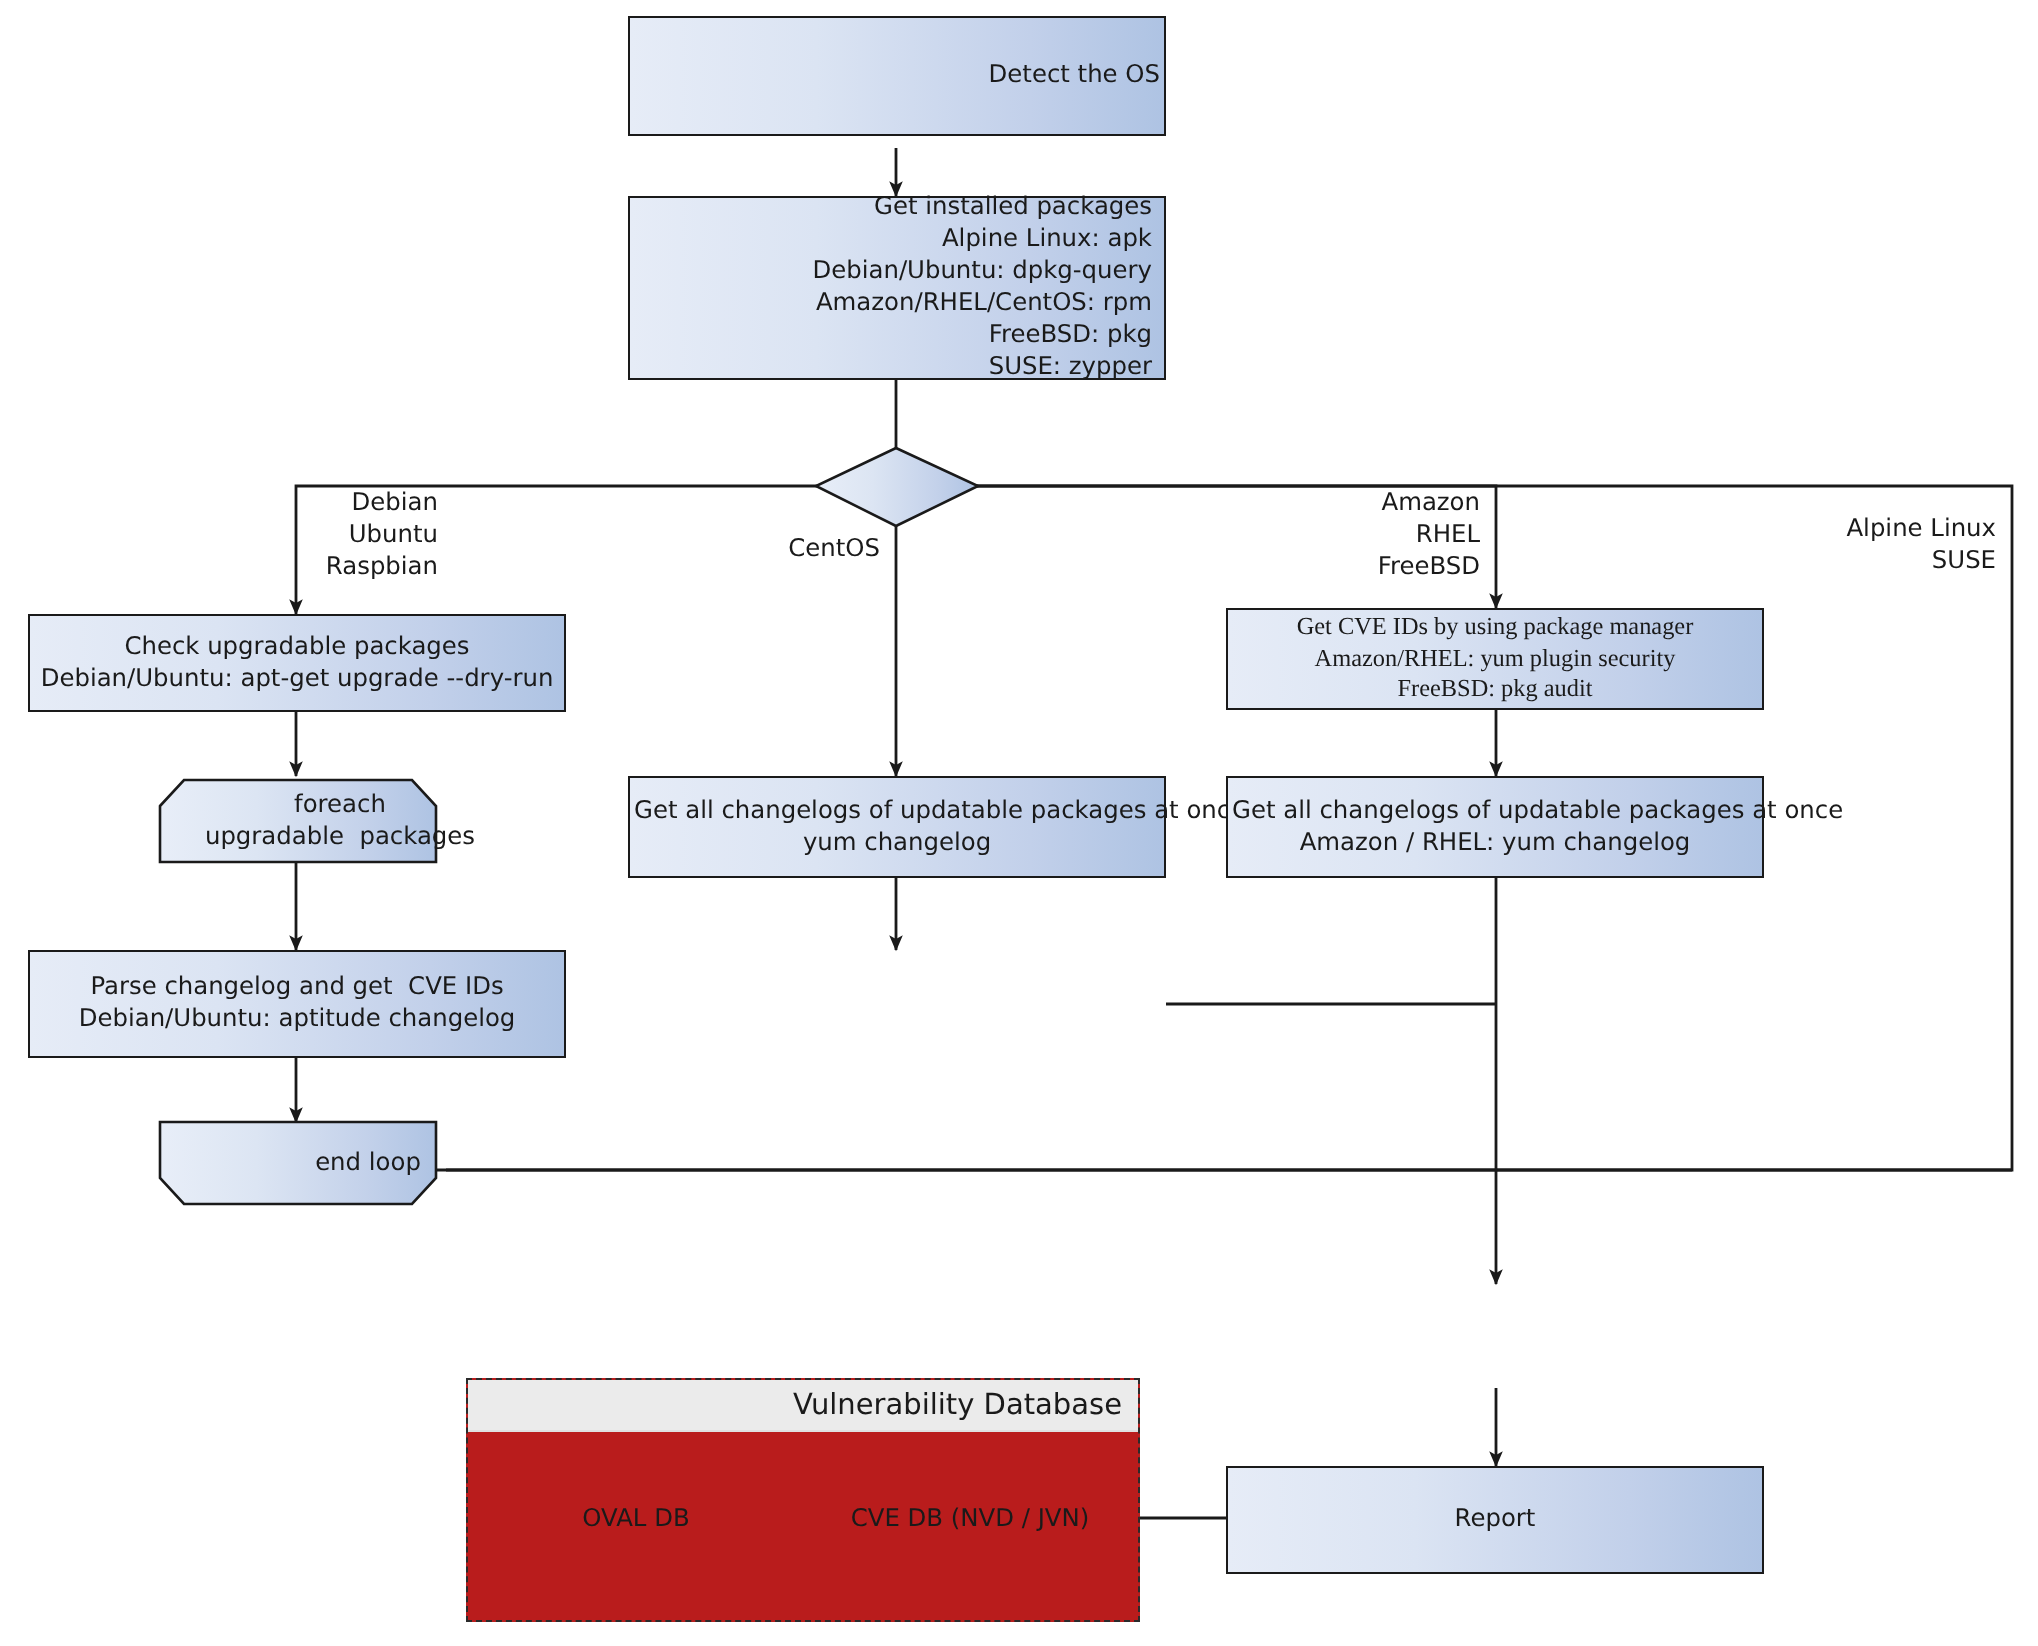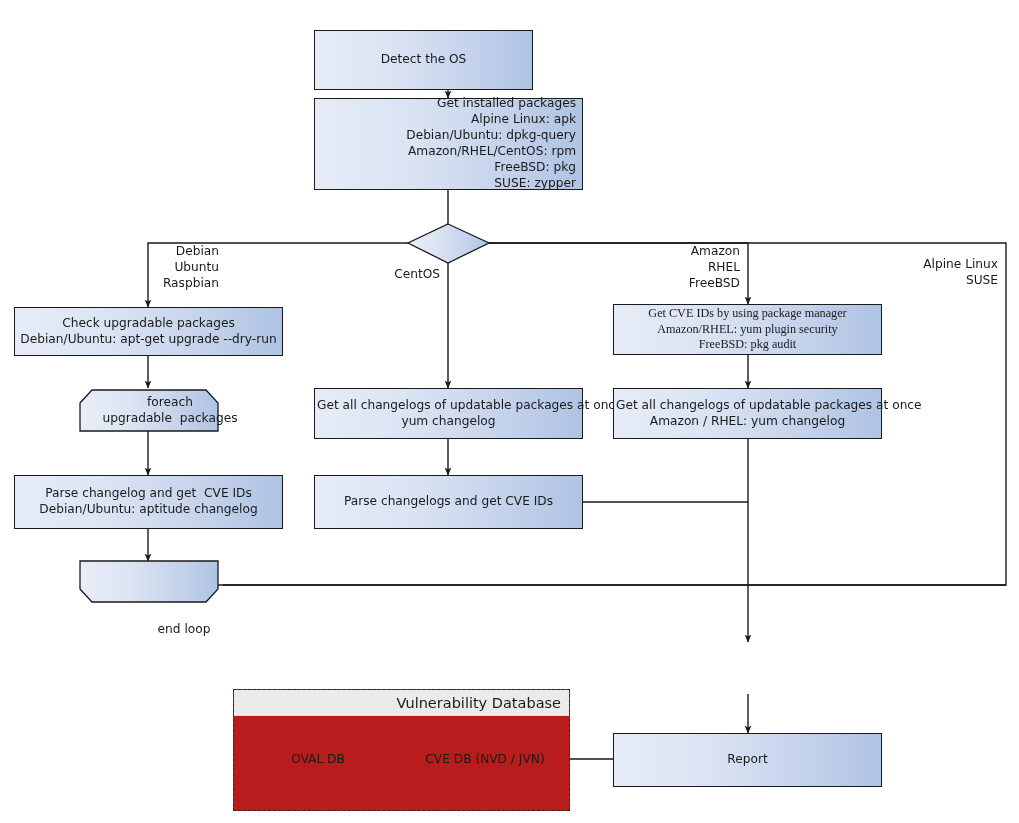--- a/index.html
+++ b/index.html
@@ -183,21 +183,21 @@
       <path d="M250,740 L250,772 A68,14 0 0,0 386,772 L386,740 Z" fill="url(#cylgrad)" stroke="#1a1a1a" stroke-width="1.2"></path>
       <ellipse cx="318" cy="740" rx="68" ry="14" fill="url(#cyltopgrad)" stroke="#1a1a1a" stroke-width="1.2"></ellipse>
     </g>
 
     <g>
       <path d="M417,740 L417,772 A68,14 0 0,0 553,772 L553,740 Z" fill="url(#cylgrad)" stroke="#1a1a1a" stroke-width="1.2"></path>
       <ellipse cx="485" cy="740" rx="68" ry="14" fill="url(#cyltopgrad)" stroke="#1a1a1a" stroke-width="1.2"></ellipse>
     </g>
   </svg>
 
-  <div class="node rect" style="left:314px; top:30px; width:219px; height:60px;">
+  <div class="node rect" style="left:314px; top:8px; width:269px; height:60px;text-align:right;">
     <span class="txt">Detect the OS</span>
   </div>
 
   <div class="node rect ralign" style="left:314px; top:98px; width:269px; height:92px;align-items:center;">
     <span class="txt">Get installed packages
 Alpine Linux: apk
 Debian/Ubuntu: dpkg-query
 Amazon/RHEL/CentOS: rpm
 FreeBSD: pkg
 SUSE: zypper</span>
@@ -211,32 +211,29 @@
   <div class="shapewrap" style="left:80px; top:390px; width:138px; height:41px;">
     <span class="label">foreach
 upgradable  packages</span>
   </div>
 
   <div class="node rect" style="left:14px; top:475px; width:269px; height:54px;">
     <span class="txt">Parse changelog and get  CVE IDs
 Debian/Ubuntu: aptitude changelog</span>
   </div>
 
-  <div class="shapewrap" style="left:80px; top:561px; width:166px; height:41px;margin-top:48px;">
+  <div class="shapewrap" style="left:80px; top:561px; width:166px; height:41px;">
     <span class="label">end loop</span>
   </div>
 
   <div class="node rect overflow" style="left:314px; top:388px; width:269px; height:51px;">
     <span class="txt">Get all changelogs of updatable packages at once
 yum changelog</span>
   </div>
 
-  <div class="node rect" style="left:314px; top:475px; width:269px; height:54px;">
-    <span class="txt">Parse changelogs and get CVE IDs</span>
-  </div>
 
   <div class="node rect" style="left:613px; top:304px; width:269px; height:51px;font-family:Liberation Serif, serif;">
     <span class="txt">Get CVE IDs by using package manager
 Amazon/RHEL: yum plugin security
 FreeBSD: pkg audit</span>
   </div>
 
   <div class="node rect overflow" style="left:613px; top:388px; width:269px; height:51px;">
     <span class="txt">Get all changelogs of updatable packages at once
 Amazon / RHEL: yum changelog</span>

